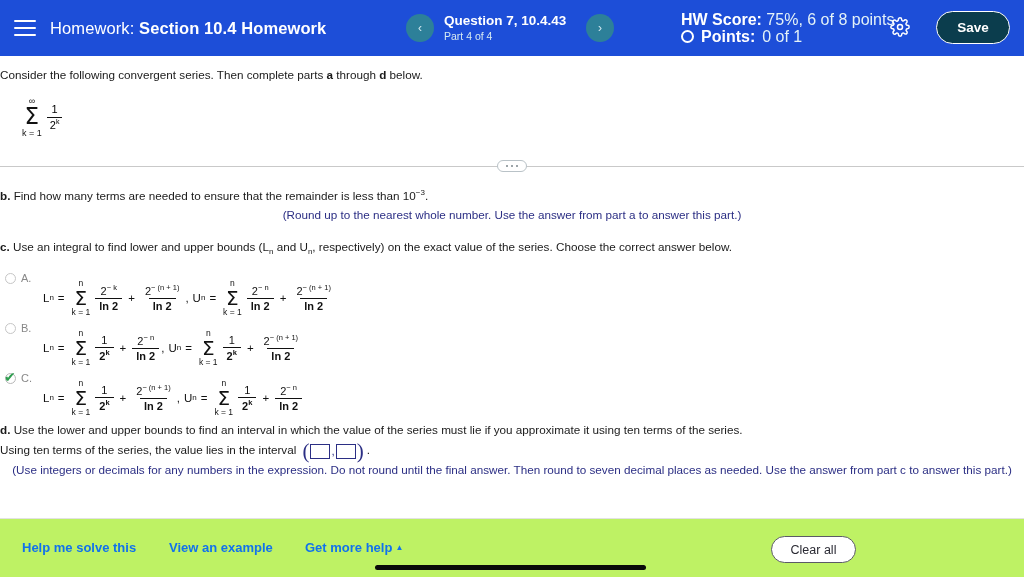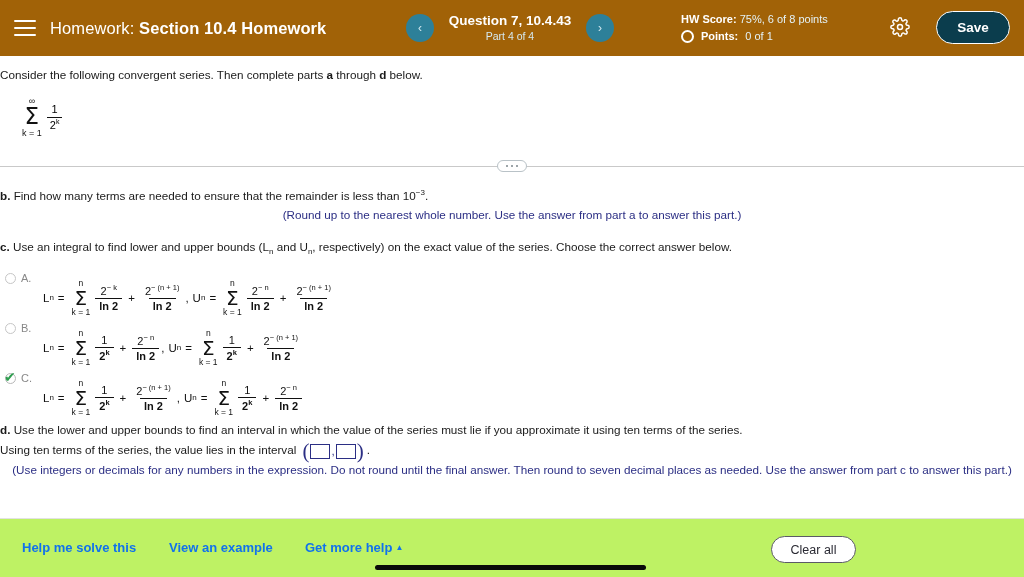--- a/index.html
+++ b/index.html
@@ -7,21 +7,21 @@
   body {
     width:1024px; height:577px;
     font-family:"Liberation Sans", sans-serif;
     background:#ffffff;
     overflow:hidden;
     position:relative;
   }
 
   
   .header {
-    height:56px; background:#a16207;
+    height:56px; background:#1d4ed8;
     display:flex; align-items:center;
     padding:0 14px; position:relative;
     color:#ffffff;
   }
   .hamburger { width:22px; height:16px; position:relative; cursor:pointer; flex:none; margin-right:14px; }
   .hamburger span { position:absolute; left:0; width:22px; height:2px; background:#fff; border-radius:1px; }
   .hamburger span:nth-child(1){ top:0; }
   .hamburger span:nth-child(2){ top:7px; }
   .hamburger span:nth-child(3){ top:14px; }
 
@@ -32,27 +32,27 @@
     position:absolute; left:406px; top:0; height:56px;
     display:flex; align-items:center; gap:10px;
   }
   .navbtn {
     width:28px; height:28px; border-radius:50%;
     background:#2d8099; color:#cfe6ee;
     display:flex; align-items:center; justify-content:center;
     font-size:12px; cursor:pointer; flex:none; border:none;
     font-family:"Liberation Sans", sans-serif;
   }
-  .qmeta { text-align:center; min-width:132px; }
+  .qmeta { min-width:132px; }
   .qmeta .qt { font-size:13.5px; font-weight:bold; line-height:15px; white-space:nowrap; }
   .qmeta .qp { font-size:10.5px; color:#d6eaf1; line-height:14px; margin-top:1px; }
 
   .score {
     position:absolute; left:681px; top:11px;
-    font-size:11px; line-height:17px; white-space:nowrap;
+    font-size:16px; line-height:17px; white-space:nowrap;
   }
   .score .lbl { font-weight:bold; }
   .score .val { color:#e4f2f7; }
   .ptsrow { display:flex; align-items:center; gap:7px; }
   .pcircle {
     width:13px; height:13px; border:2px solid #ffffff;
     border-radius:50%; flex:none;
   }
 
   .gear { position:absolute; left:890px; top:17px; cursor:pointer; }

